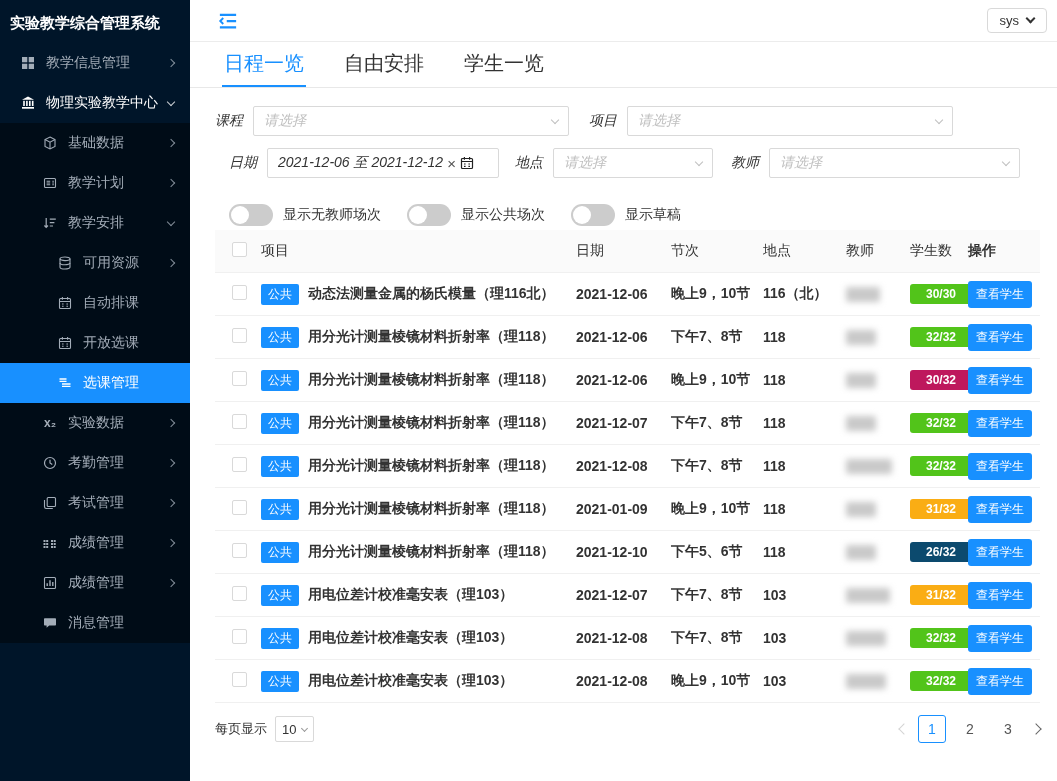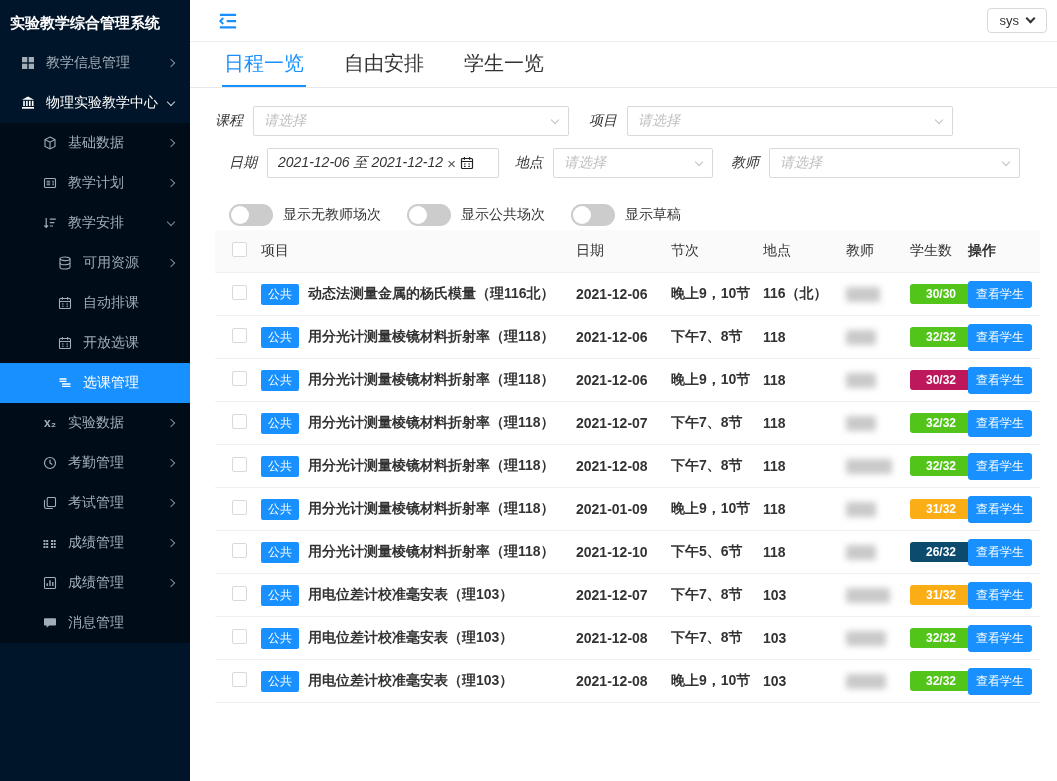--- a/index.html
+++ b/index.html
@@ -487,16 +487,32 @@
               <div class="td c-date">2021-12-08</div>
               <div class="td c-period">晚上9，10节</div>
               <div class="td c-loc">103</div>
               <div class="td c-teacher"><span class="teacher-blur" style="width: 40px;"></span></div>
               <div class="td c-count"><span class="count-badge" style="background: rgb(82, 196, 26);">32/32</span></div>
               <div class="td c-act"><button class="view-btn">查看学生</button></div>
             </div>
           </div>
       </div>
 
+      <div class="foot">
+        <div class="psize">
+          <span>每页显示</span>
+          <div class="psize-select">
+            <span>10</span>
+            <span class="schev"></span>
+          </div>
+        </div>
+        <div class="pager">
+          <span class="pg-arrow prev"></span>
+          <span class="pg current">1</span>
+          <span class="pg">2</span>
+          <span class="pg">3</span>
+          <span class="pg-arrow next"></span>
+        </div>
+      </div>
 
     </div>
   </main>
 </div>
 
 </body></html>

